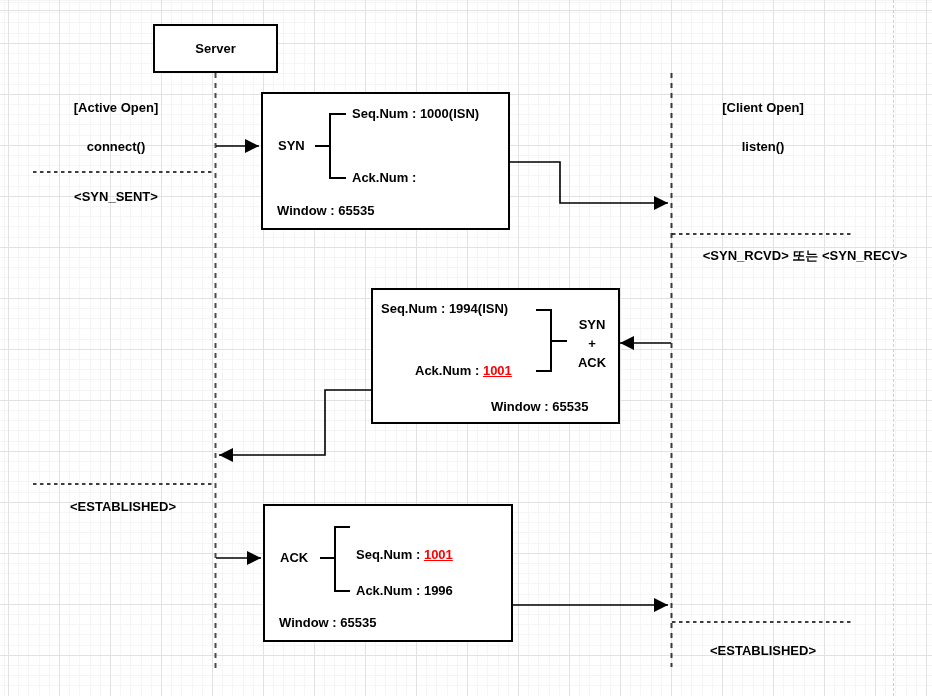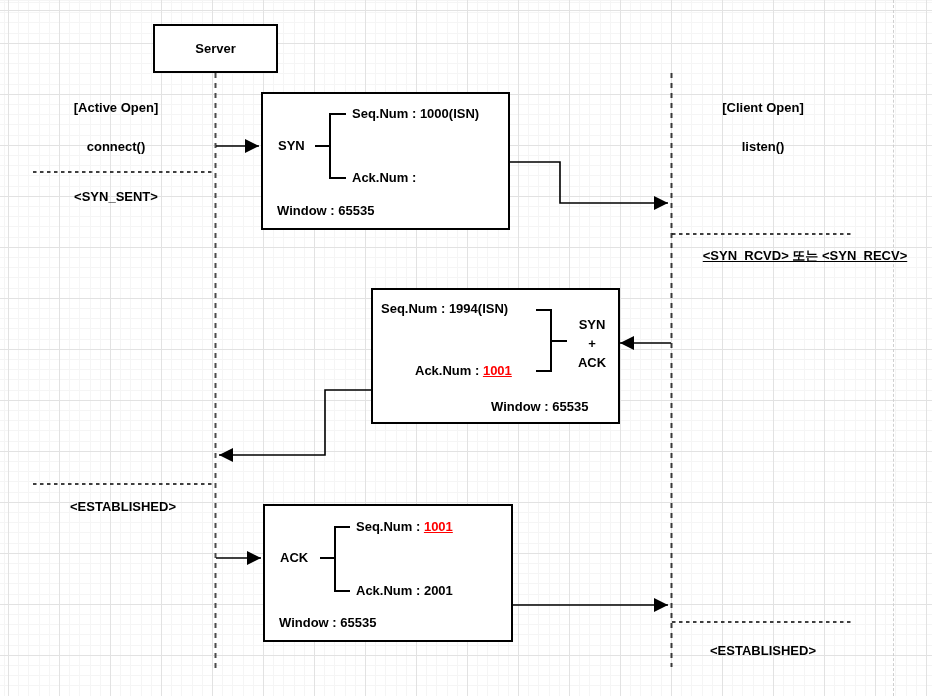--- a/index.html
+++ b/index.html
@@ -79,35 +79,35 @@
     <path d="M350,527 H335 V591 H350 M335,558 H320" stroke="#000" stroke-width="2" fill="none"></path>
   </svg>
 
   <div class="txt ctr" style="left:116px;top:100px;">[Active Open]</div>
   <div class="txt ctr" style="left:116px;top:139px;">connect()</div>
   <div class="txt ctr" style="left:116px;top:189px;">&lt;SYN_SENT&gt;</div>
   <div class="txt ctr" style="left:123px;top:499px;">&lt;ESTABLISHED&gt;</div>
 
   <div class="txt ctr" style="left:763px;top:100px;">[Client Open]</div>
   <div class="txt ctr" style="left:763px;top:139px;">listen()</div>
-  <div class="txt ctr" style="left:805px;top:248px;text-decoration:underline;">&lt;SYN_RCVD&gt; 또는 &lt;SYN_RECV&gt;</div>
+  <div class="txt ctr" style="left:805px;top:248px;">&lt;SYN_RCVD&gt; 또는 &lt;SYN_RECV&gt;</div>
   <div class="txt ctr" style="left:763px;top:643px;">&lt;ESTABLISHED&gt;</div>
 
   <div class="txt" style="left:278px;top:138px;">SYN</div>
   <div class="txt" style="left:352px;top:106px;">Seq.Num : 1000(ISN)</div>
   <div class="txt" style="left:352px;top:170px;">Ack.Num :</div>
   <div class="txt" style="left:277px;top:203px;">Window : 65535</div>
 
   <div class="txt" style="left:381px;top:301px;">Seq.Num : 1994(ISN)</div>
   <div class="txt" style="left:415px;top:363px;"><span>Ack.Num : </span><span class="red">1001</span></div>
   <div class="txt stack ctr" style="left:592px;top:315px;">
     <div>SYN</div>
     <div>+</div>
     <div>ACK</div>
   </div>
   <div class="txt" style="left:491px;top:399px;">Window : 65535</div>
 
   <div class="txt" style="left:280px;top:550px;">ACK</div>
-  <div class="txt" style="left:356px;top:519px;"><span>Seq.Num : </span><span class="red">1001</span></div>
-  <div class="txt" style="left:356px;top:583px;">Ack.Num : 2001</div>
+  <div class="txt" style="left:356px;top:547px;"><span>Seq.Num : </span><span class="red">1001</span></div>
+  <div class="txt" style="left:356px;top:583px;">Ack.Num : 1996</div>
   <div class="txt" style="left:279px;top:615px;">Window : 65535</div>
 
 </div>
 
 </body></html>

